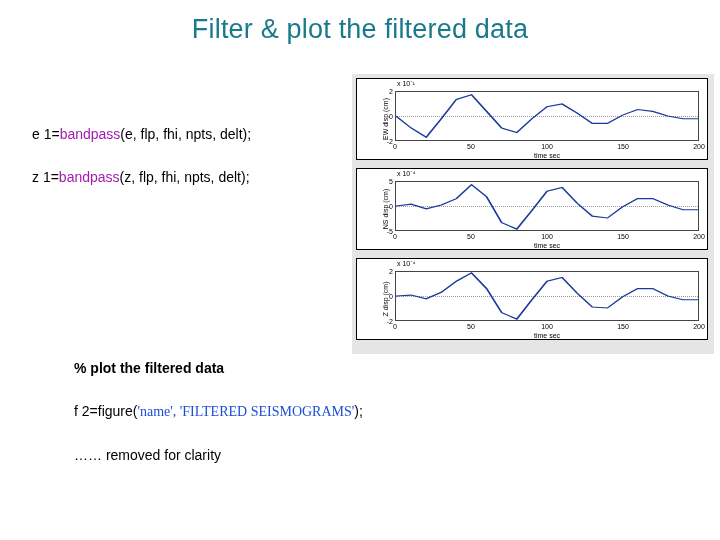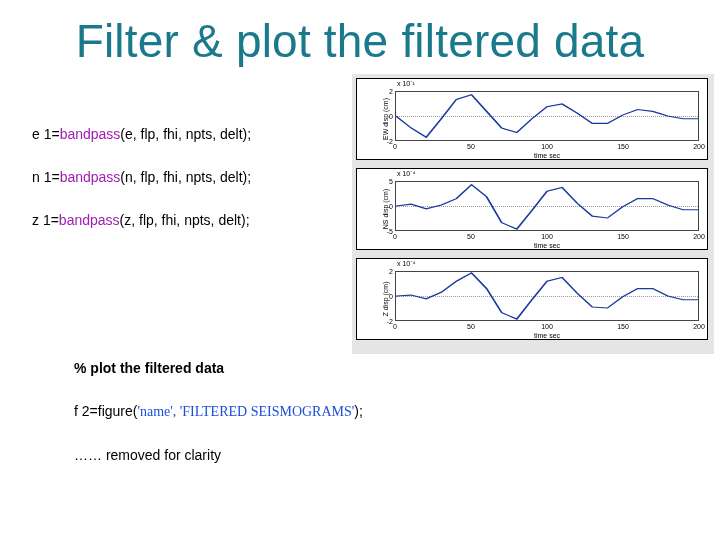--- a/index.html
+++ b/index.html
@@ -5,21 +5,21 @@
   * { box-sizing: border-box; margin: 0; padding: 0; }
   body {
     width: 720px;
     height: 540px;
     background: #fff;
     font-family: Arial, Helvetica, sans-serif;
     position: relative;
     overflow: hidden;
   }
   .title {
-    font-size: 46px;
+    font-size: 27px;
     color: #1a7a8c;
     text-align: center;
     padding-top: 14px;
     font-weight: normal;
     letter-spacing: 0.2px;
   }
   .left-col {
     position: absolute;
     left: 22px;
     top: 126px;
@@ -137,23 +137,20 @@
   }
 </style>
 </head>
 <body>
 
 <h1 class="title">Filter &amp; plot the filtered data</h1>
 
 <div class="left-col">
   <div class="line" style="padding-left:10px">
     <span>e 1=</span><span class="sky">bandpass</span><span>(e, flp, fhi, npts, delt);</span>
-  </div>
-  <div class="line" style="padding-left:10px">
-    <span>n 1=</span><span class="sky">bandpass</span><span>(n, flp, fhi, npts, delt);</span>
   </div>
   <div class="line" style="padding-left:10px">
     <span>z 1=</span><span class="sky">bandpass</span><span>(z, flp, fhi, npts, delt);</span>
   </div>
 </div>
 
 <div class="bottom-block">
   <div class="line bold green">% plot the filtered data</div>
   <div class="line">
     <span>f 2=figure(</span><span class="coral">'name', 'FILTERED SEISMOGRAMS'</span><span>);</span>

